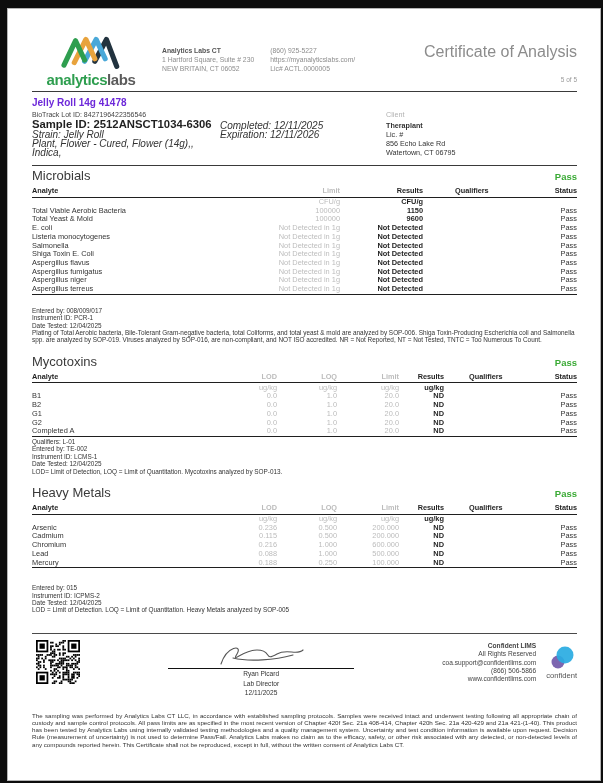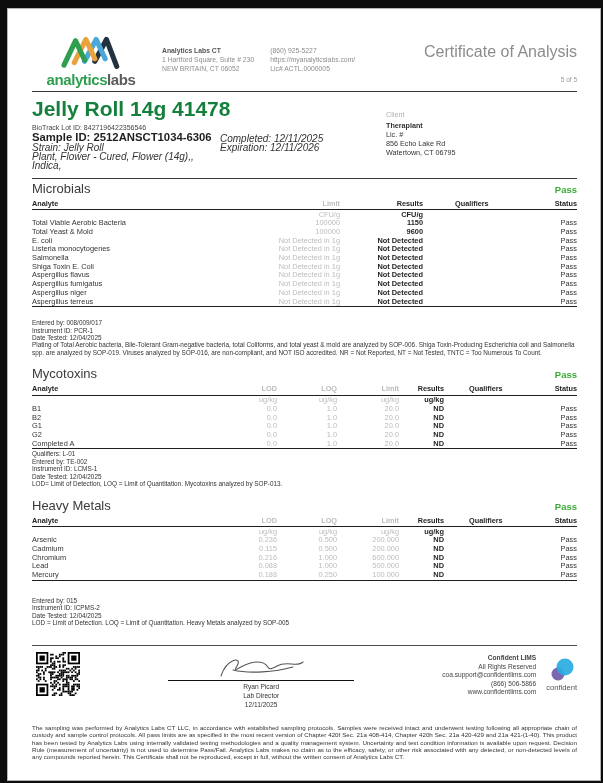--- a/index.html
+++ b/index.html
@@ -17,21 +17,21 @@
   .lab-info { display:flex; gap:16px; margin-left:12px; margin-top:13px; font-size:6.8px; color:#8d8d8d; line-height:9.2px; }
   .lab-info .name { font-weight:700; color:#555; }
   .hdr-right { margin-left:auto; text-align:right; margin-top:10px; }
   .coa-title { font-size:16px; color:#8c8c8c; }
   .page-num { font-size:6.5px; color:#999; margin-top:15px; }
   .rule { border-top:1.6px solid #3a3a3a; margin-top:4px; }
 
   
   .sample-wrap { display:flex; margin-top:5px; }
   .sample-left { width:324px; }
-  .doc-title { font-size:21px; font-weight:700; color:#15803d; }
+  .doc-title { font-size:10px; font-weight:700; color:#6d28d9; }
   .biotrack { font-size:7px; color:#444; margin-top:2.5px; }
   .sid-grid { display:grid; grid-template-columns:182px 1fr; column-gap:6px; }
   .sid { font-size:11.3px; font-weight:700; color:#1f1f1f; }
   .small { font-size:10px; color:#333; line-height:9px;font-style:italic; }
   .al-end { align-self:end; }
   .client { margin-left:30px; margin-top:13px; font-size:7.2px; line-height:9px; color:#333; }
   .client .lbl { color:#b0b0b0; margin-bottom:2px; }
   .client .cname { font-weight:700; }
   .sample-meta { margin-top:12px; font-size:7.2px; line-height:9px; color:#333; }
 

